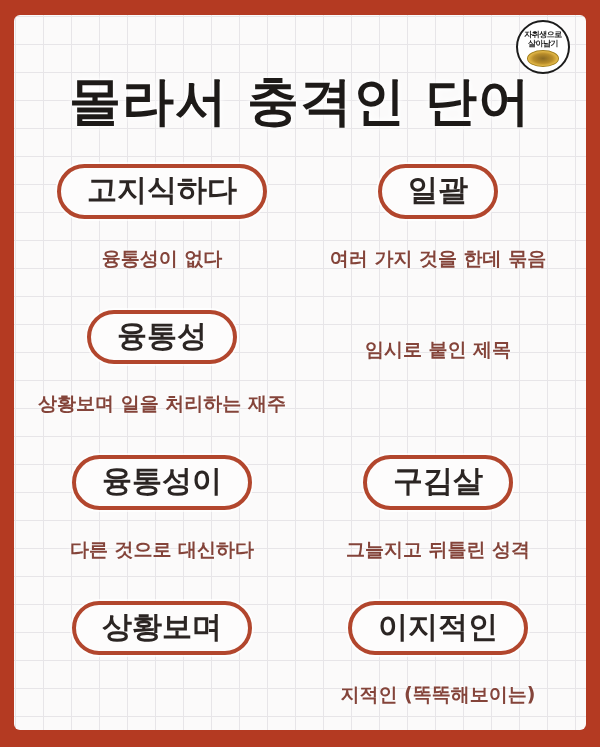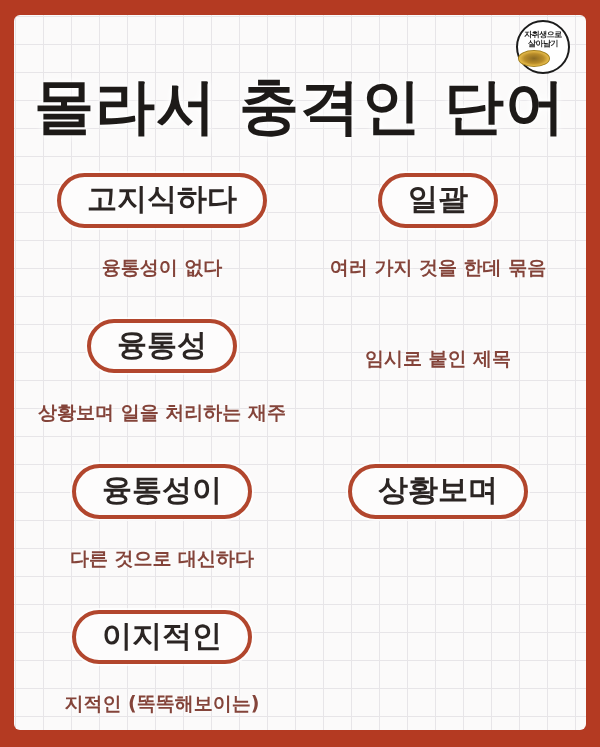--- a/index.html
+++ b/index.html
@@ -36,20 +36,21 @@
     top: 5px;
     right: 16px;
     width: 54px;
     height: 54px;
     border-radius: 50%;
     background: #ffffff;
     border: 2px solid #1c1c1c;
     box-sizing: border-box;
     display: flex;
     flex-direction: column;
+    align-items: center;
     justify-content: center;
     text-align: center;
     padding-top: 2px;
   }
   .badge-line {
     font-size: 8px;
     line-height: 9px;
     font-weight: 700;
     color: #1a1a1a;
     letter-spacing: -0.5px;
@@ -60,21 +61,21 @@
     width: 32px;
     height: 17px;
     border-radius: 50%;
     background: radial-gradient(ellipse at center, #8a6a22 0%, #b98d2a 45%, #e7bc4a 70%, #f0d27a 100%);
     border: 1px solid #a3801f;
     box-sizing: border-box;
   }
   .title {
     margin: 58px 0 0 0;
     text-align: center;
-    font-size: 60px;
+    font-size: 52px;
     line-height: 1.1;
     font-weight: 700;
     color: #1d1a18;
     letter-spacing: 1px;
     text-shadow: 0 0 6px #ffffff, 0 0 10px #ffffff;
   }
   .cards {
     margin: 34px 10px 0 10px;
     display: grid;
     grid-template-columns: 1fr 1fr;
@@ -142,20 +143,24 @@
 
       <div class="card">
         <div class="definition">임시로 붙인 제목</div>
       </div>
 
       <div class="card">
         <div class="pill">융통성이</div>
         <div class="definition">다른 것으로 대신하다</div>
       </div>
 
+      <div class="card">
+        <div class="pill">구김살</div>
+        <div class="definition">그늘지고 뒤틀린 성격</div>
+      </div>
 
       <div class="card">
         <div class="pill">상황보며</div>
       </div>
 
       <div class="card">
         <div class="pill">이지적인</div>
         <div class="definition">지적인 (똑똑해보이는)</div>
       </div>
 

